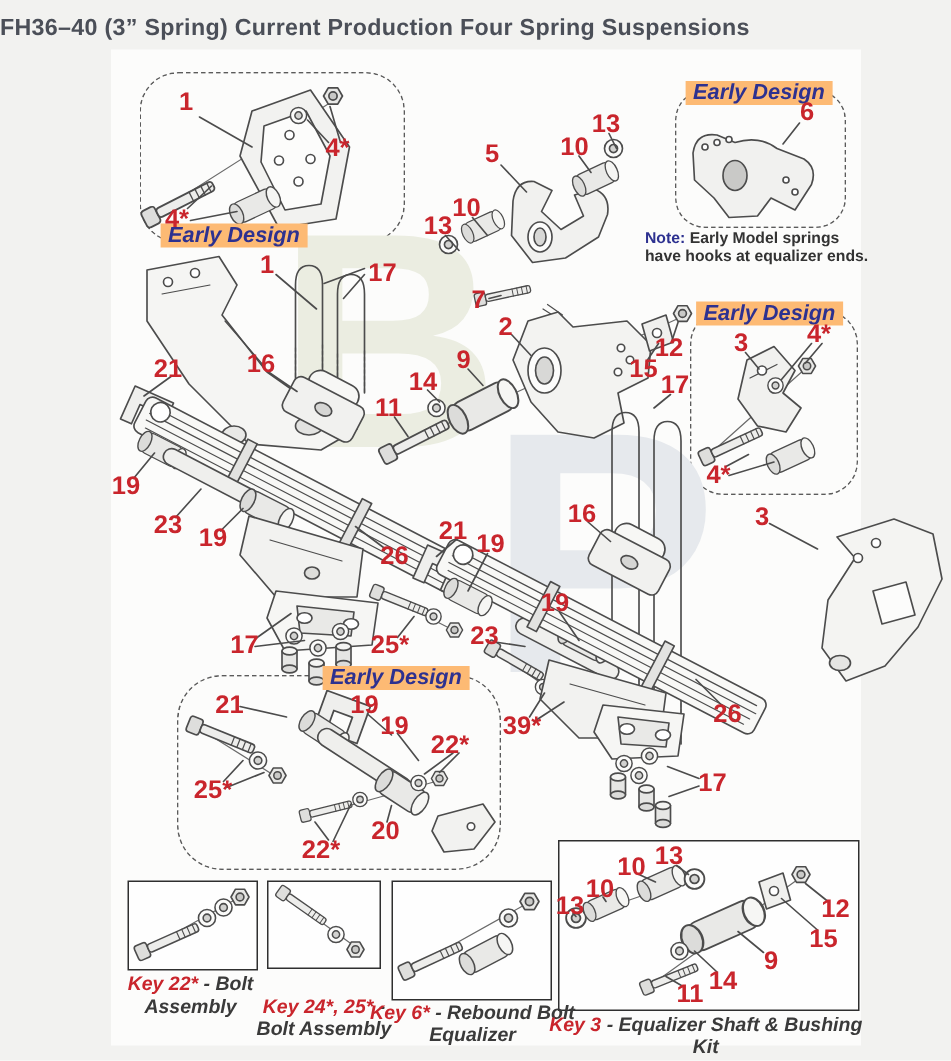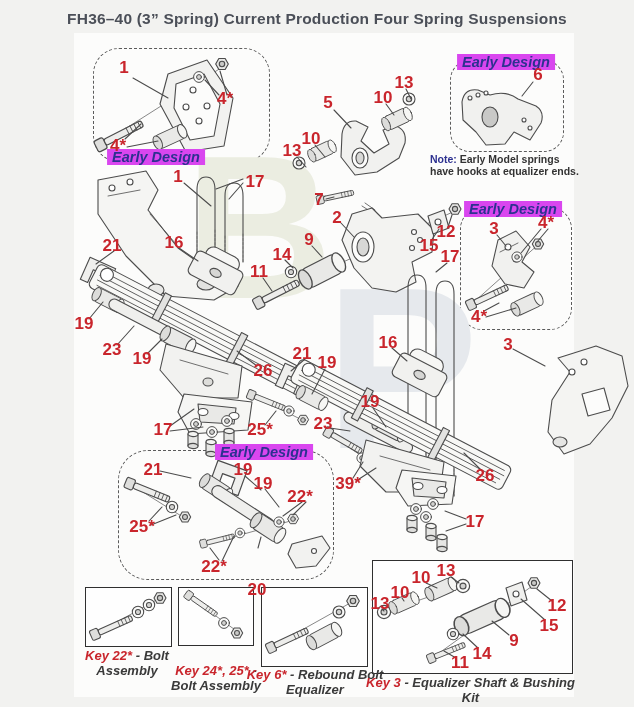--- a/index.html
+++ b/index.html
@@ -3,39 +3,39 @@
 <meta charset="utf-8">
 <style>
   html,body{margin:0;padding:0;}
   body{
     width:634px;height:707px;position:relative;overflow:hidden;
     background:#f2f2f0;
     font-family:"Liberation Sans",sans-serif;
   }
   .page{position:absolute;left:74px;top:33px;width:500px;height:664px;background:#fcfcfb;}
   .title{
-    position:absolute;left:0;top:10px;width:634px;text-align:center;
+    position:absolute;left:0;top:10px;width:634px;text-align:left;
     font-size:15.5px;font-weight:bold;color:#4b4f58;letter-spacing:.2px;
   }
   svg.art{position:absolute;left:0;top:0;z-index:10;}
   svg.art *{stroke:#4c4c4c;stroke-width:1.1;stroke-linejoin:round;stroke-linecap:round;}
   svg.art .noline{stroke:none;}
   svg.art .thin{stroke-width:.8;}
   svg.art .axis{stroke:#6a6a6a;stroke-width:.8;}
   svg.art .lead{stroke:#3e3e3e;stroke-width:1.1;}
   .dash-box{position:absolute;border:1.6px dashed #5b5b5b;z-index:6;}
   .key-box{position:absolute;border:1.8px solid #2f2f2f;background:#fefefe;z-index:6;}
   .callout{
     position:absolute;transform:translate(-50%,-50%);
     font-size:17px;font-weight:bold;color:#c9252c;z-index:30;white-space:nowrap;
   }
   .ed-label{
     position:absolute;transform:translate(-50%,-50%);
     font-size:14.5px;font-weight:bold;font-style:italic;color:#2d3190;
-    background:#d946ef;padding:0 5px;z-index:26;white-space:nowrap;
+    background:#fdba74;padding:0 5px;z-index:26;white-space:nowrap;
   }
   .note{
     position:absolute;left:430px;top:153px;width:150px;z-index:26;
     font-size:10.5px;font-weight:bold;color:#333;line-height:1.15;
   }
   .note .note-prefix{color:#2d3190;}
   .key-caption{
     position:absolute;z-index:26;text-align:center;
     font-size:13px;font-weight:bold;font-style:italic;color:#3a3a3a;line-height:1.12;
   }
@@ -395,21 +395,21 @@
     <div class="callout" style="left: 163px; top: 430px;">17</div>
     <div class="callout" style="left: 260px; top: 430px;">25*</div>
     <div class="callout" style="left: 348px; top: 484px;">39*</div>
     <div class="callout" style="left: 485px; top: 476px;">26</div>
     <div class="callout" style="left: 300px; top: 497px;">22*</div>
     <div class="callout" style="left: 475px; top: 522px;">17</div>
     <div class="callout" style="left: 153px; top: 470px;">21</div>
     <div class="callout" style="left: 243px; top: 470px;">19</div>
     <div class="callout" style="left: 263px; top: 484px;">19</div>
     <div class="callout" style="left: 142px; top: 527px;">25*</div>
-    <div class="callout" style="left: 257px; top: 554px; margin-top: 36px;">20</div>
+    <div class="callout" style="left: 257px; top: 554px;">20</div>
     <div class="callout" style="left: 214px; top: 567px;">22*</div>
     <div class="callout" style="left: 421px; top: 578px;">10</div>
     <div class="callout" style="left: 446px; top: 571px;">13</div>
     <div class="callout" style="left: 400px; top: 593px;">10</div>
     <div class="callout" style="left: 380px; top: 604px;">13</div>
     <div class="callout" style="left: 557px; top: 606px;">12</div>
     <div class="callout" style="left: 549px; top: 626px;">15</div>
     <div class="callout" style="left: 514px; top: 641px;">9</div>
     <div class="callout" style="left: 482px; top: 654px;">14</div>
     <div class="callout" style="left: 460px; top: 663px;">11</div>

